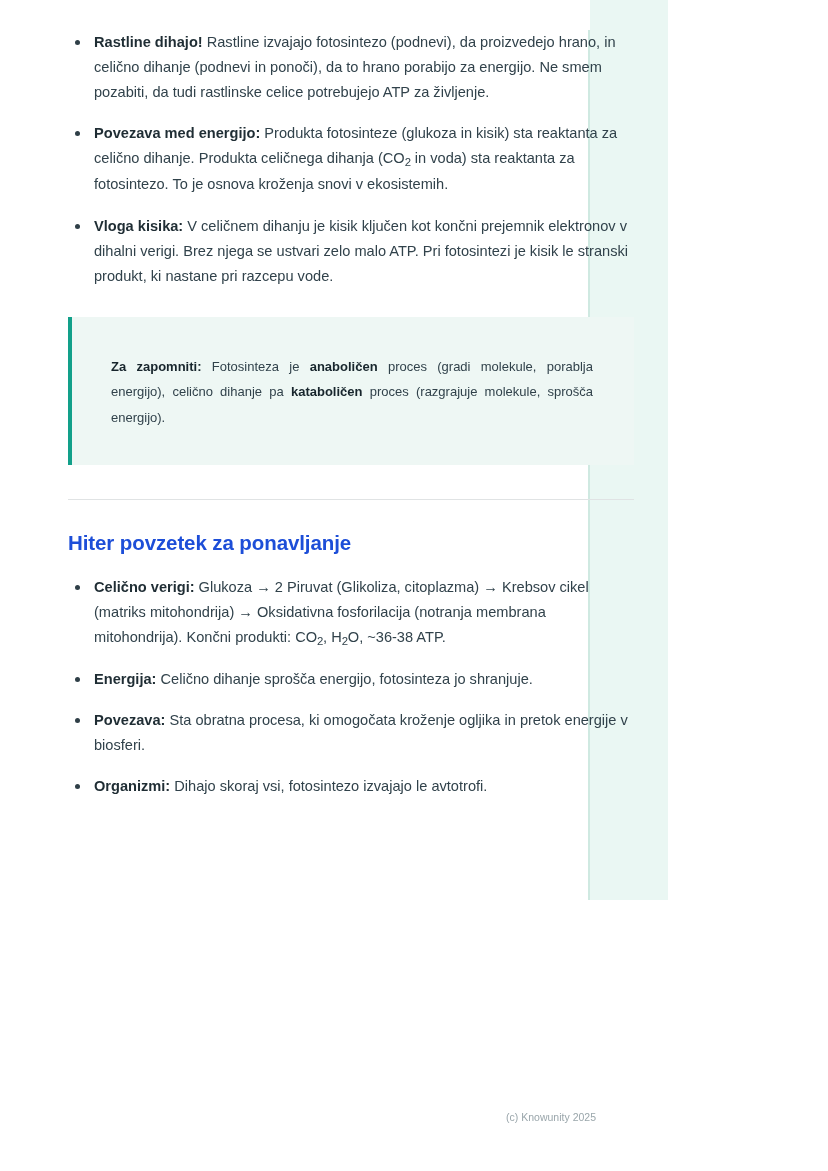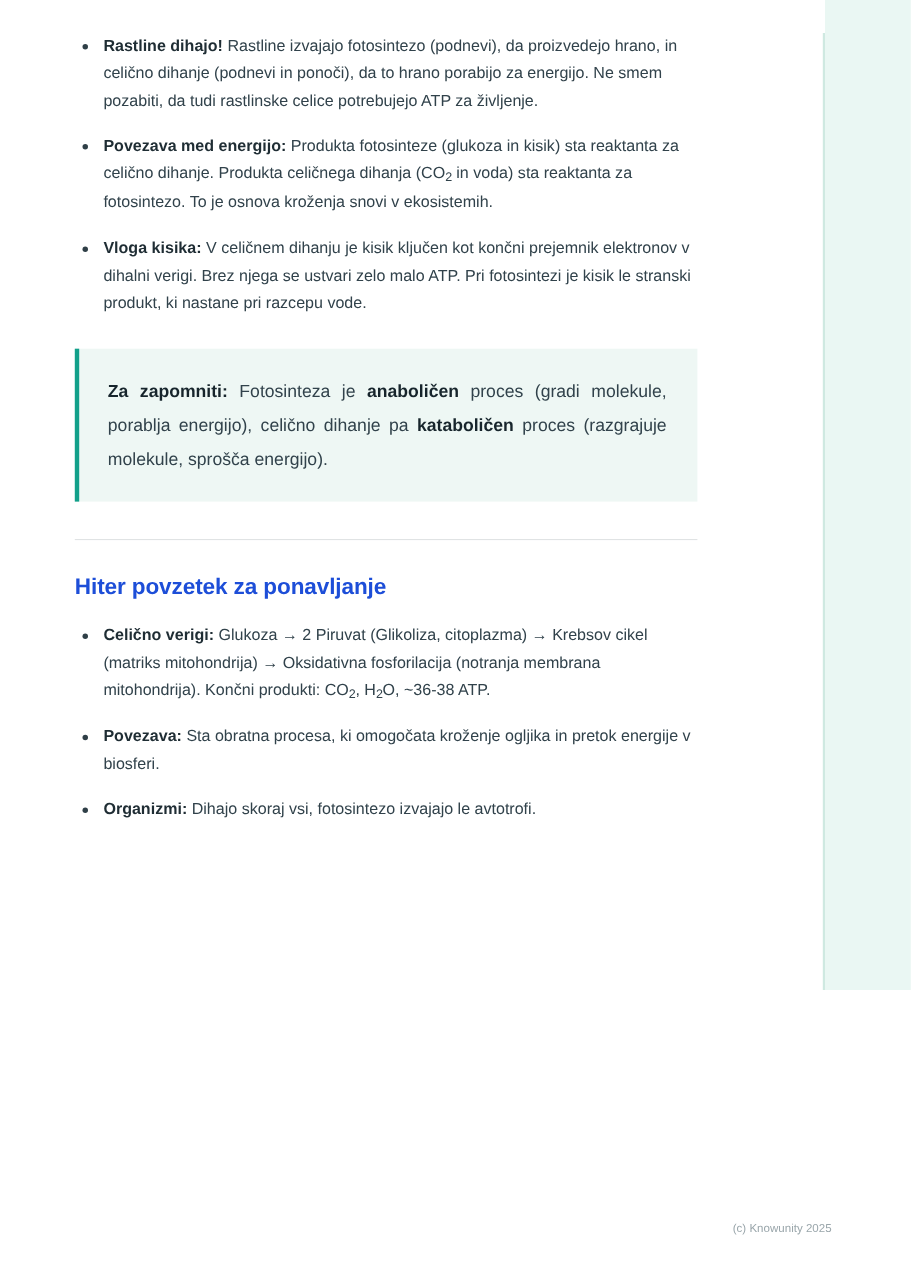--- a/index.html
+++ b/index.html
@@ -10,21 +10,21 @@
     width: 828px;
     height: 1171px;
     background: #ffffff;
     font-family: "Liberation Sans", sans-serif;
     color: #2b3a42;
     position: relative;
     overflow: hidden;
   }
   .page {
     position: relative;
-    width: 828px;
+    width: 668px;
     height: 1171px;
     box-sizing: border-box;
   }
   .side-rail {
     position: absolute;
     top: 0;
     right: 0;
     width: 78px;
     height: 900px;
     background: #eaf7f3;
@@ -72,22 +72,22 @@
   }
   .callout {
     margin-top: 28px;
     background: #eef7f4;
     border-left: 4px solid #12a08a;
     padding: 20px 24px 18px 22px;
     box-sizing: border-box;
     width: 566px;
   }
   .callout p {
-    margin: 4px;
-    font-size: 16px;
+    margin: 17px;
+    font-size: 13px;
     line-height: 1.95;
     text-align: justify;
     color: #31424b;
   }
   .callout strong { color: #17252c; }
   .divider {
     margin: 34px 0 0 0;
     border: none;
     border-top: 1px solid #e0e3e4;
     width: 566px;
@@ -141,20 +141,23 @@
 
     <hr class="divider">
 
     <h2 class="section-title">Hiter povzetek za ponavljanje</h2>
 
     <ul class="bullets">
       <li>
         <span class="lead">Celično verigi:</span><span> Glukoza → 2 Piruvat (Glikoliza, citoplazma) → Krebsov cikel (matriks mitohondrija) → Oksidativna fosforilacija (notranja membrana mitohondrija). Končni produkti: CO<span class="sub">2</span>, H<span class="sub">2</span>O, ~36-38 ATP.</span>
       </li>
       <li>
+        <span class="lead">Energija:</span><span> Celično dihanje sprošča energijo, fotosinteza jo shranjuje.</span>
+      </li>
+      <li>
         <span class="lead">Povezava:</span><span> Sta obratna procesa, ki omogočata kroženje ogljika in pretok energije v biosferi.</span>
       </li>
       <li>
         <span class="lead">Organizmi:</span><span> Dihajo skoraj vsi, fotosintezo izvajajo le avtotrofi.</span>
       </li>
     </ul>
 
   </div>
 
   <div class="footer">(c) Knowunity 2025</div>

